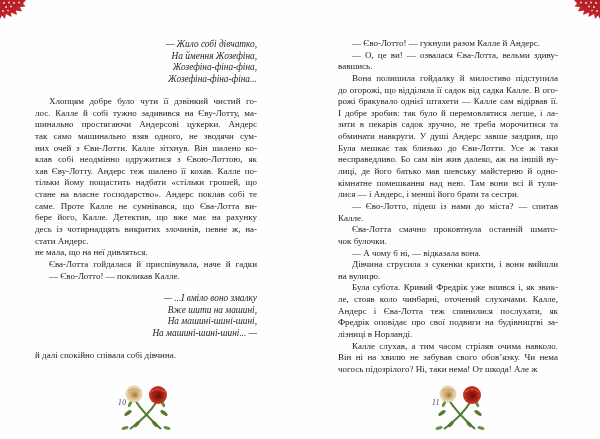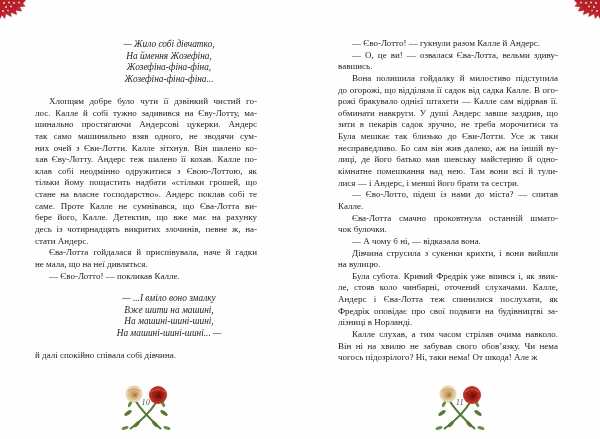--- a/index.html
+++ b/index.html
@@ -15,30 +15,30 @@
 
   
   .para{line-height:11.65px;}
   .para .tl{height:11.65px;overflow:hidden;text-align:justify;text-align-last:justify;}
   .para .tl-last{text-align-last:left;}
   .para .tl-first{text-indent:14px;}
   .para.no-indent .tl-first{text-indent:0;}
 
   
   .verse{line-height:11.5px;font-style:italic;font-size:9.3px;margin-left:46px;}
-  .verse .tl{height:11.5px;overflow:hidden;text-align:center;}
+  .verse .tl{height:11.5px;overflow:hidden;text-align:right;}
   .gap-top{margin-top:11px;}
 
   
   .rose{position:absolute;width:56px;height:50px;top:383px;}
   .rose-left{left:118px;}
   .rose-right{left:432px;}
   .rose svg{display:block;width:56px;height:50px;}
   .pagenum{
-    position:absolute;left:0;right:0;top:15px;text-align:center;
+    position:absolute;left:0;right:0;top:15px;
     font-size:7.5px;font-style:italic;color:#3c4356;letter-spacing:.5px;
   }
 
   
   .corner{position:absolute;top:0;width:26px;height:19px;}
   .corner-left{left:0;}
   .corner-right{right:0;transform:scaleX(-1);}
 </style>
 </head>
 <body>
@@ -84,32 +84,32 @@
         <div class="tl">На ймення Жозефіна,</div>
         <div class="tl">Жозефіна-фіна-фіна,</div>
         <div class="tl tl-last">Жозефіна-фіна-фіна...</div>
       </div>
     <div class="para gap-top">
         <div class="tl tl-first">Хлопцям добре було чути її дзвінкий чистий го-</div>
         <div class="tl">лос. Калле й собі тужно задивився на Єву-Лотту, ма-</div>
         <div class="tl">шинально простягаючи Андерсові цукерки. Андерс</div>
         <div class="tl">так само машинально взяв одного, не зводячи сум-</div>
         <div class="tl">них очей з Єви-Лотти. Калле зітхнув. Він шалено ко-</div>
+        <div class="tl">клав собі неодмінно одружитися з Євою-Лоттою, як</div>
         <div class="tl">хав Єву-Лотту. Андерс теж шалено її кохав. Калле по-</div>
-        <div class="tl">клав собі неодмінно одружитися з Євою-Лоттою, як</div>
         <div class="tl">тільки йому пощастить надбати «стільки грошей, що</div>
         <div class="tl">стане на власне господарство». Андерс поклав собі те</div>
         <div class="tl">саме. Проте Калле не сумнівався, що Єва-Лотта ви-</div>
         <div class="tl">бере його, Калле. Детектив, що вже має на рахунку</div>
         <div class="tl">десь із чотирнадцять викритих злочинів, певне ж, на-</div>
         <div class="tl tl-last">стати Андерс.</div>
       </div>
     <div class="para">
+        <div class="tl tl-last">не мала, що на неї дивляться.</div>
         <div class="tl tl-first">Єва-Лотта гойдалася й приспівувала, наче й гадки</div>
-        <div class="tl tl-last">не мала, що на неї дивляться.</div>
       </div>
     <div class="para">
         <div class="tl tl-first tl-last">— Єво-Лотто! — покликав Калле.</div>
       </div>
     <div class="verse gap-top">
         <div class="tl tl-first">— ...І вміло воно змалку</div>
         <div class="tl">Вже шити на машині,</div>
         <div class="tl">На машині-шині-шині,</div>
         <div class="tl tl-last">На машині-шині-шині... —</div>
       </div>
@@ -123,22 +123,23 @@
         <div class="tl tl-first tl-last">— Єво-Лотто! — гукнули разом Калле й Андерс.</div>
       </div>
     <div class="para">
         <div class="tl tl-first">— О, це ви! — озвалася Єва-Лотта, вельми здиву-</div>
         <div class="tl tl-last">вавшись.</div>
       </div>
     <div class="para">
         <div class="tl tl-first">Вона полишила гойдалку й милостиво підступила</div>
         <div class="tl">до огорожі, що відділяла її садок від садка Калле. В ого-</div>
         <div class="tl">рожі бракувало однієї штахети — Калле сам відірвав її.</div>
+        <div class="tl">І добре зробив: так було й перемовлятися легше, і ла-</div>
+        <div class="tl">зити в пекарів садок зручно, не треба морочитися та</div>
         <div class="tl">обминати навкруги. У душі Андерс завше заздрив, що</div>
-        <div class="tl">зити в пекарів садок зручно, не треба морочитися та</div>
         <div class="tl">Була мешкає так близько до Єви-Лотти. Усе ж таки</div>
         <div class="tl">несправедливо. Бо сам він жив далеко, аж на іншій ву-</div>
         <div class="tl">лиці, де його батько мав шевську майстерню й одно-</div>
         <div class="tl">кімнатне помешкання над нею. Там вони всі й тули-</div>
         <div class="tl tl-last">лися — і Андерс, і менші його брати та сестри.</div>
       </div>
     <div class="para">
         <div class="tl tl-first">— Єво-Лотто, підеш із нами до міста? — спитав</div>
         <div class="tl tl-last">Калле.</div>
       </div>

